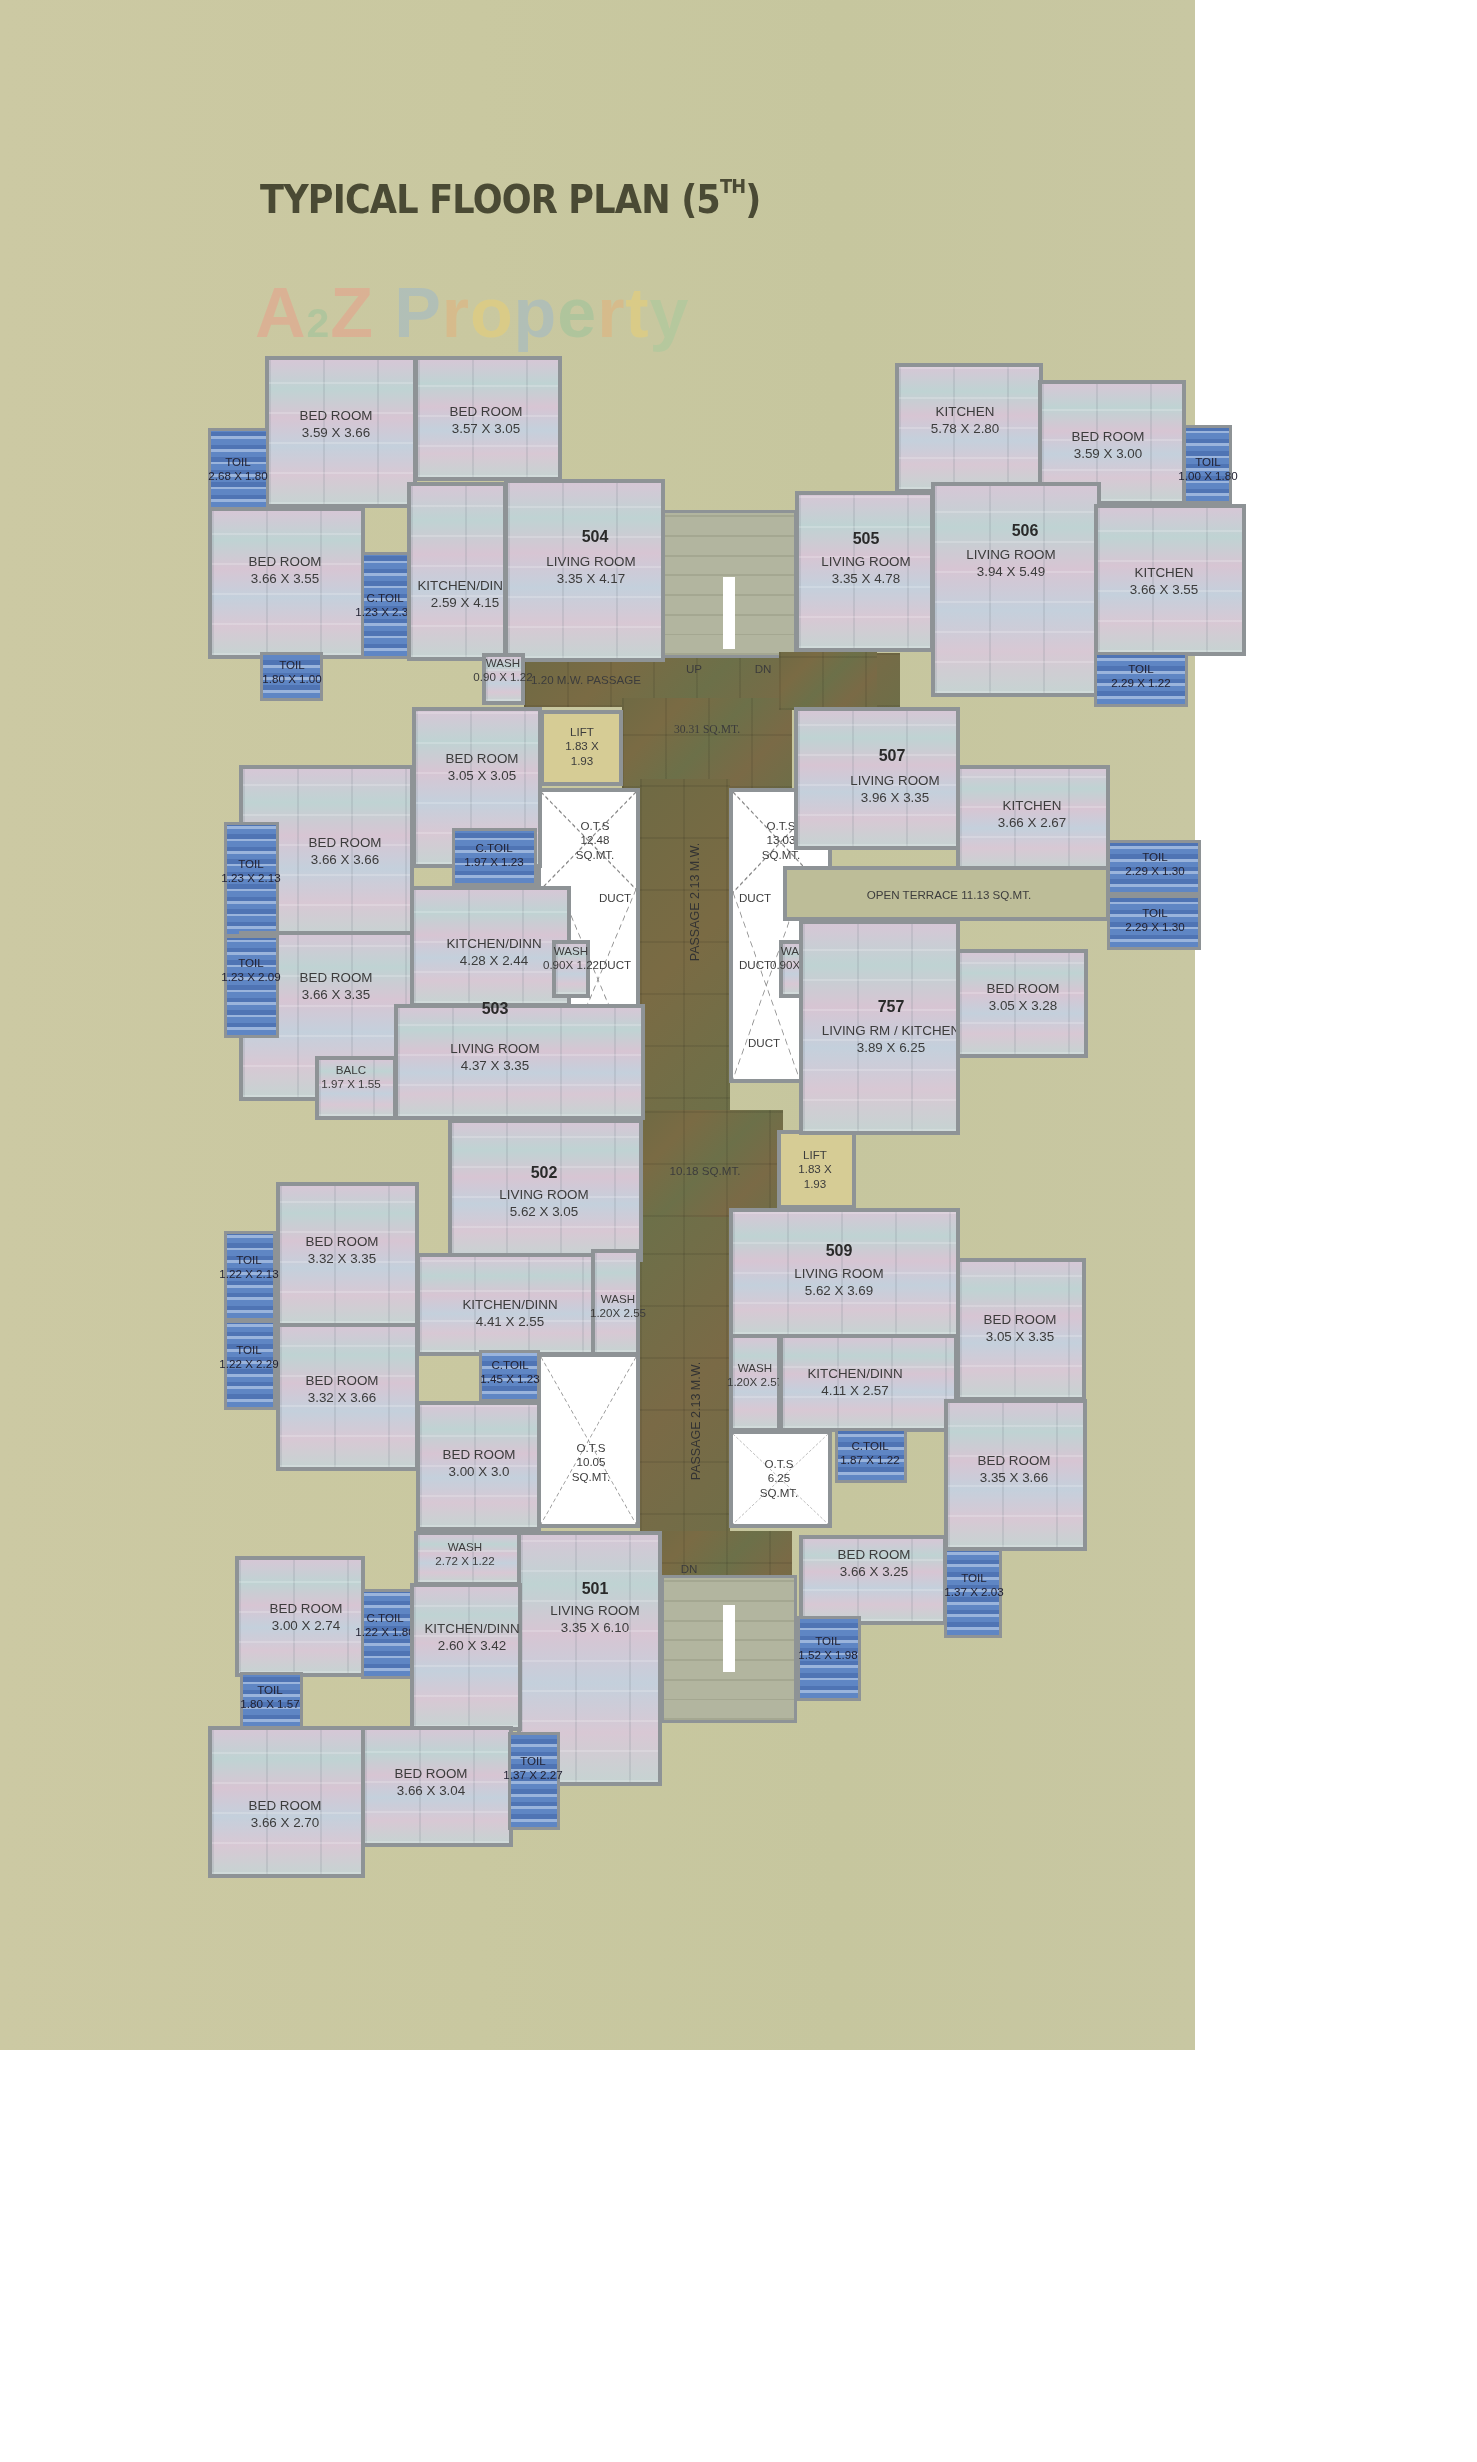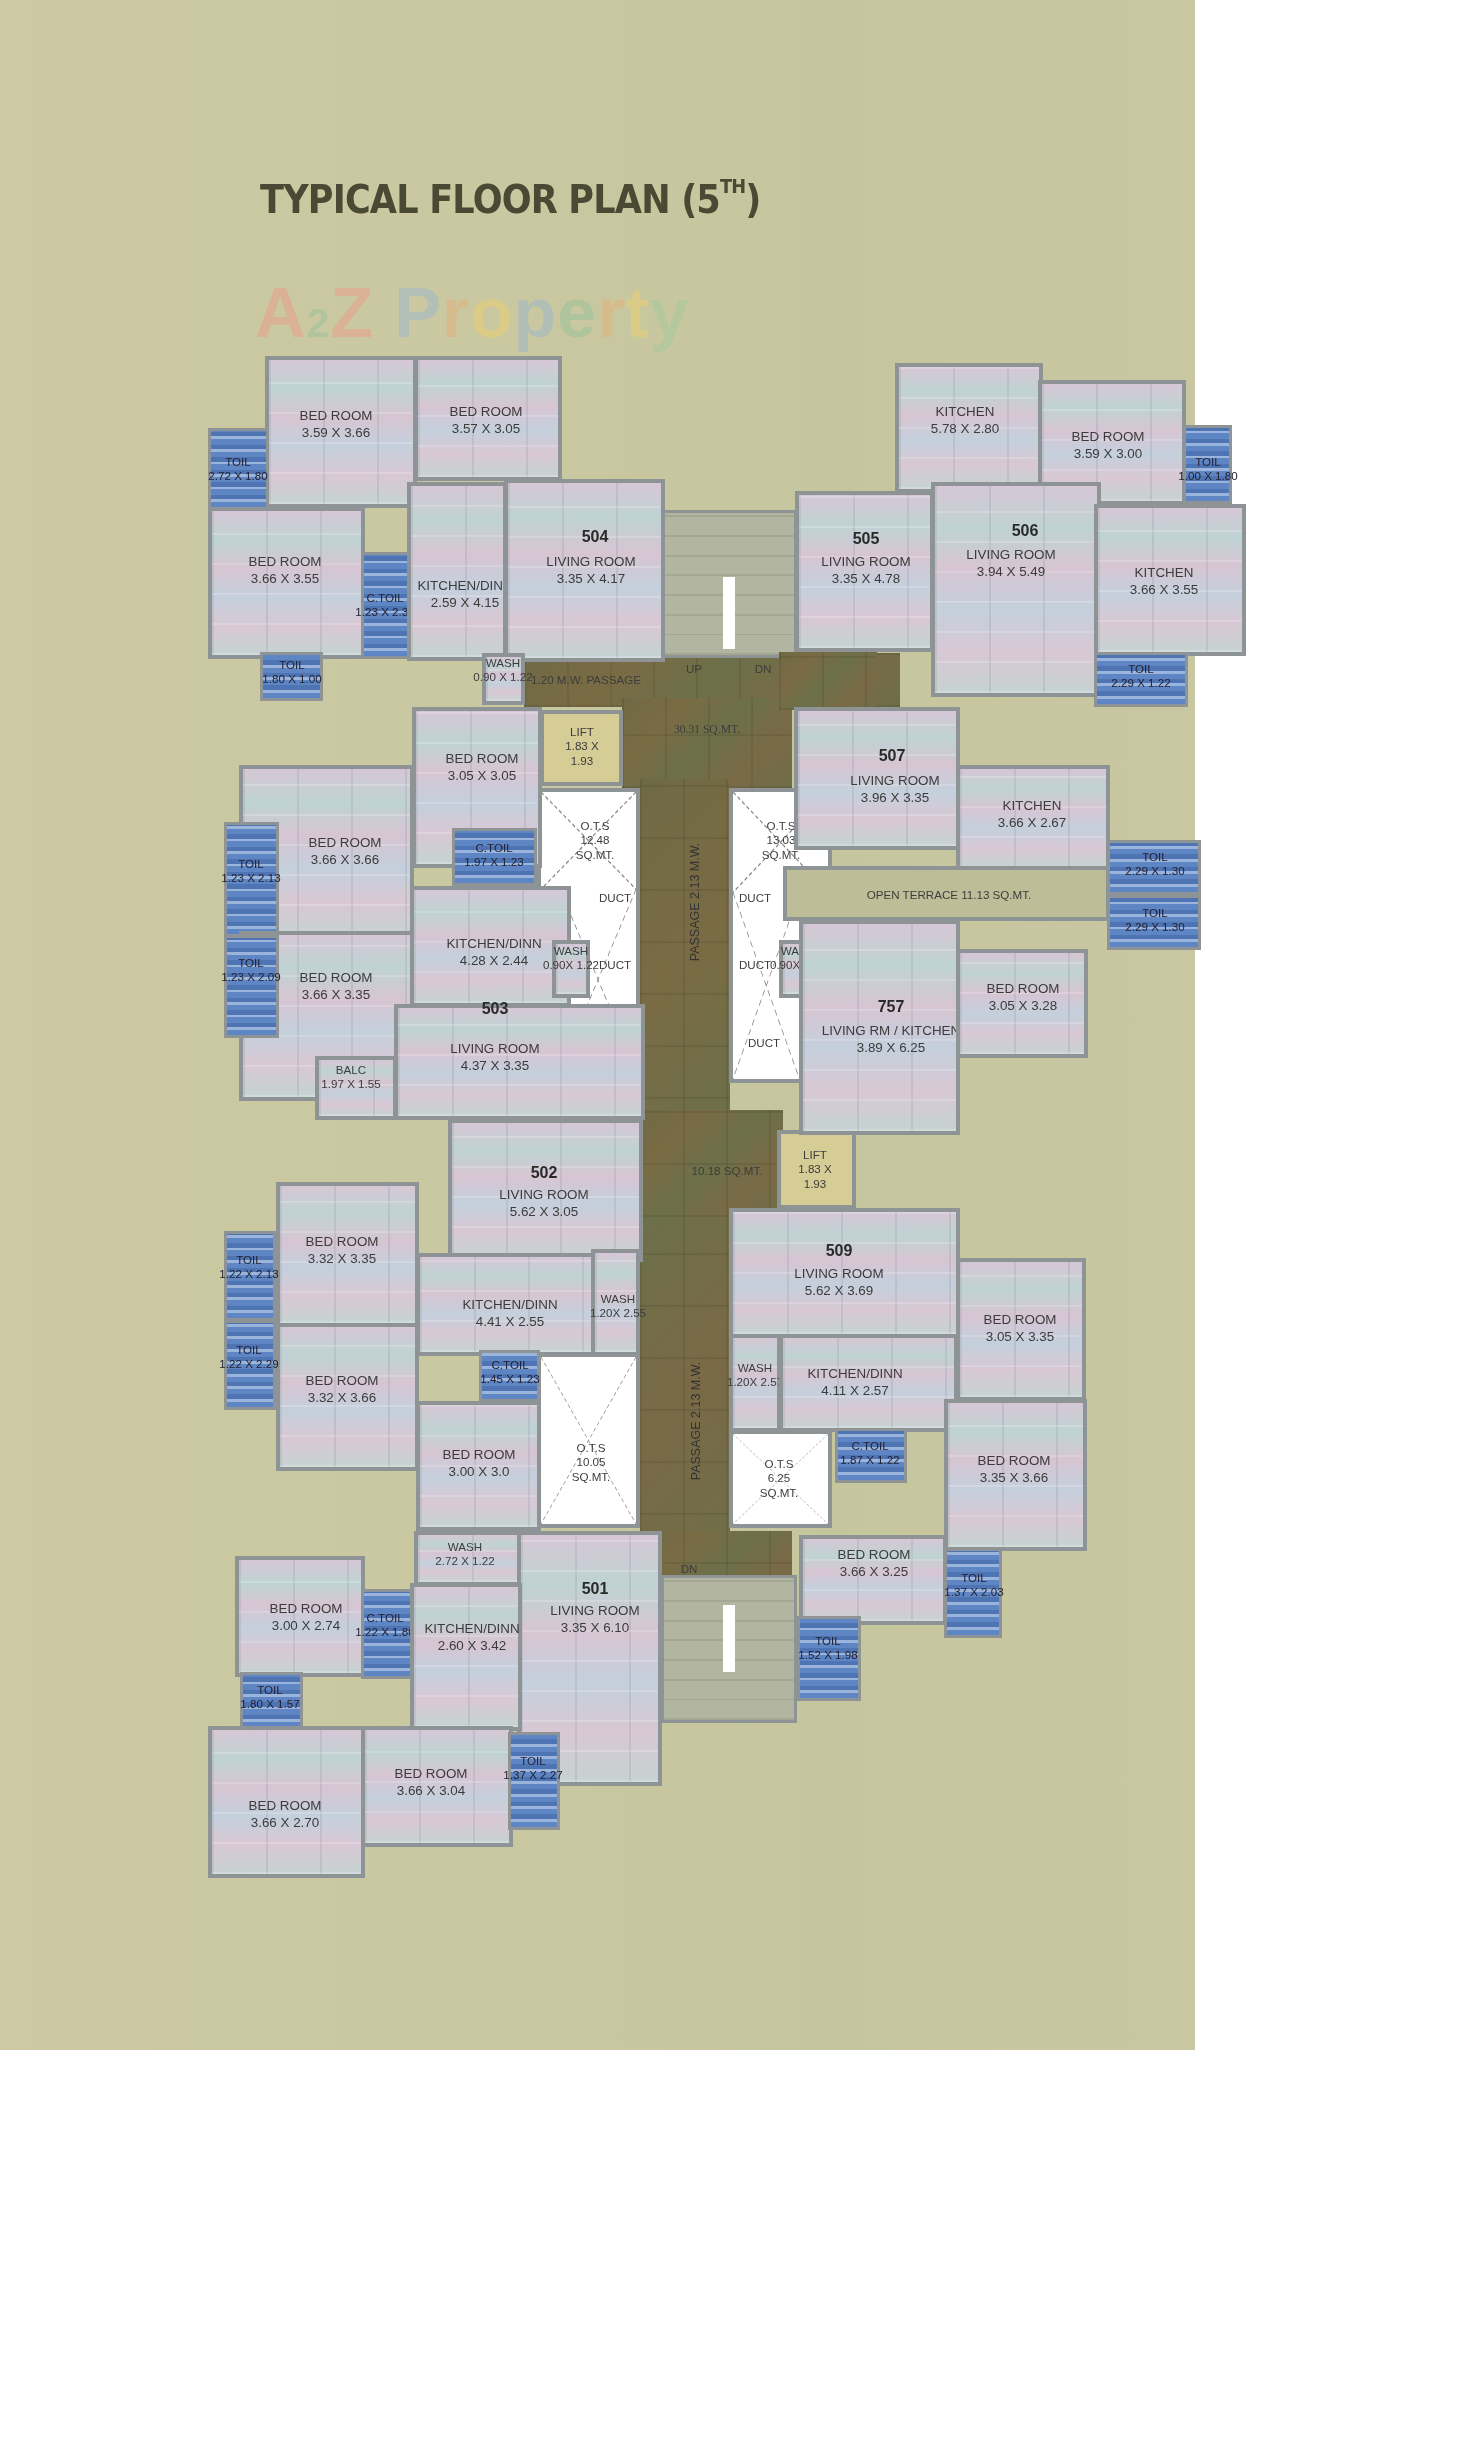--- a/index.html
+++ b/index.html
@@ -52,21 +52,21 @@
   <div class="corr" style="left:640px;top:779px;width:90px;height:788px;"></div>
   <div class="corr" style="left:640px;top:1110px;width:143px;height:107px;"></div>
   <div class="corr" style="left:640px;top:1531px;width:152px;height:85px;"></div>
 
   <div class="lbl small" style="left:586px;top:673px;">1.20 M.W. PASSAGE</div>
   <div class="lbl small" style="left:694px;top:662px;">UP</div>
   <div class="lbl small" style="left:763px;top:662px;">DN</div>
   <div class="lbl small" style="left:841px;top:658px;"><span>PASS.</span><br><span>1.20</span><br><span>M.W.</span></div>
   <div class="lbl small" style="left:707px;top:723px;font-family:Liberation Serif, serif;">30.31 SQ.MT.</div>
   <div class="vtext" style="left:636px;top:895px;">PASSAGE 2.13 M.W.</div>
-  <div class="lbl small" style="left:705px;top:1164px;margin-left:22px;">10.18 SQ.MT.</div>
+  <div class="lbl small" style="left:705px;top:1164px;">10.18 SQ.MT.</div>
   <div class="vtext" style="left:637px;top:1414px;">PASSAGE 2.13 M.W.</div>
   <div class="lbl small" style="left:689px;top:1562px;">DN</div>
   <div class="lbl small" style="left:765px;top:1580px;">UP</div>
 
   <div class="stair" style="left:661px;top:510px;width:136px;height:148px;">
       <div class="well" style="top:64px;height:72px;"></div>
     </div>
   <div class="stair" style="left:661px;top:1575px;width:136px;height:148px;">
       <div class="well" style="top:27px;height:67px;"></div>
     </div>
@@ -125,21 +125,21 @@
       </svg>
   </div>
   <div class="lbl small" style="left:779px;top:1457px;"><span>O.T.S</span><br><span>6.25</span><br><span>SQ.MT.</span></div>
 
   <div>
     <div class="room" style="left:265px;top:356px;width:152px;height:152px;"></div>
     <div class="lbl" style="left:336px;top:407px;"><span>BED ROOM</span><br><span>3.59 X 3.66</span></div>
     <div class="room" style="left:414px;top:356px;width:148px;height:125px;"></div>
     <div class="lbl" style="left:486px;top:403px;"><span>BED ROOM</span><br><span>3.57 X 3.05</span></div>
     <div class="toil" style="left:208px;top:428px;width:61px;height:82px;"></div>
-    <div class="lbl small" style="left:238px;top:455px;color:#223;"><span>TOIL</span><br><span>2.72 X 1.80</span></div>
+    <div class="lbl small" style="left:238px;top:455px;color:#223;"><span>TOIL</span><br><span>2.68 X 1.80</span></div>
     <div class="room" style="left:208px;top:507px;width:157px;height:152px;"></div>
     <div class="lbl" style="left:285px;top:553px;"><span>BED ROOM</span><br><span>3.66 X 3.55</span></div>
     <div class="toil" style="left:361px;top:552px;width:49px;height:107px;"></div>
     <div class="lbl small" style="left:385px;top:591px;color:#223;"><span>C.TOIL</span><br><span>1.23 X 2.32</span></div>
     <div class="room" style="left:407px;top:482px;width:100px;height:179px;"></div>
     <div class="lbl" style="left:465px;top:577px;"><span>KITCHEN/DINN</span><br><span>2.59 X 4.15</span></div>
     <div class="room" style="left:504px;top:479px;width:161px;height:183px;"></div>
     <div class="num" style="left:595px;top:528px;">504</div>
     <div class="lbl" style="left:591px;top:553px;"><span>LIVING ROOM</span><br><span>3.35 X 4.17</span></div>
     <div class="toil" style="left:260px;top:652px;width:63px;height:49px;"></div>

